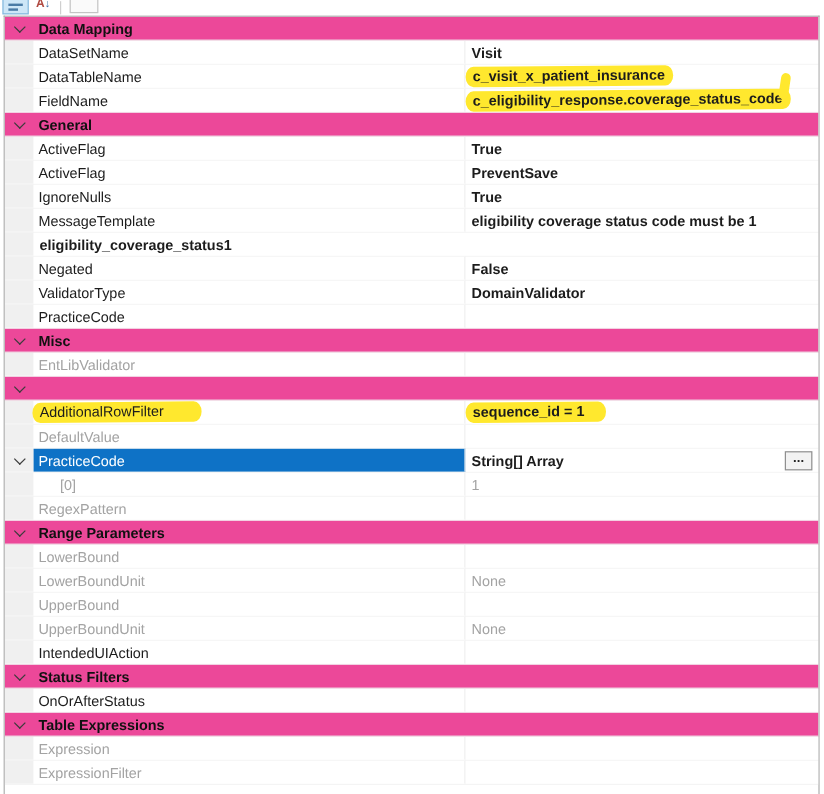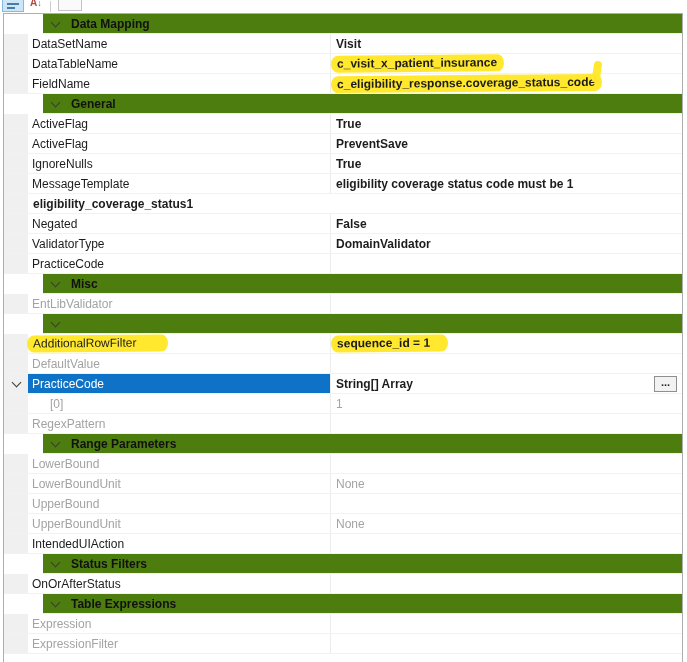--- a/index.html
+++ b/index.html
@@ -16,26 +16,26 @@
   .tb-az{position:absolute;left:30px;top:-7px;width:16px;height:20px;font-size:10px;font-weight:bold;color:#b04a42;line-height:20px;text-align:left;}
   .tb-az em{font-style:normal;color:#3a6ea5;font-size:9px;}
   .tb-sep{position:absolute;left:50px;top:1px;width:1px;height:11px;background:#cfcfcf;}
   .tb-pp{position:absolute;left:58px;top:-5px;width:24px;height:16px;border:1px solid #c4c4c4;background:#fafafa;box-sizing:border-box;}
   
   .grid{
     position:absolute;left:3px;top:13px;width:680px;height:649px;
     border:1px solid #aeaeae;border-bottom:none;background:#fff;overflow:hidden;box-sizing:border-box;
   }
   .row{display:flex;height:20px;box-sizing:border-box;border-bottom:1px solid #f2f2f2;align-items:stretch;}
-  .row.category{background:#4d7c0f;border-bottom-color:#f0f0f0;margin-left:39px;}
+  .row.category{background:#ec4899;border-bottom-color:#f0f0f0;}
   .gutter{width:24px;flex:none;background:#f0f0f0;display:flex;align-items:center;justify-content:center;}
   .row.category .gutter{background:transparent;}
   .chev{display:inline-block;width:6px;height:6px;border-right:1.7px solid #3c3c3c;border-bottom:1.7px solid #3c3c3c;transform:rotate(45deg);margin-top:-3px;}
   .catlabel{font-weight:bold;color:#111;display:flex;align-items:center;padding-left:4px;}
-  .labelcell{width:303px;flex:none;display:flex;align-items:center;border-right:1px solid #ececec;padding-left:4px;box-sizing:border-box;position:relative;background:#fff;}
+  .labelcell{width:360px;flex:none;display:flex;align-items:center;border-right:1px solid #ececec;padding-left:4px;box-sizing:border-box;position:relative;background:#fff;}
   .labelcell.sub{padding-left:22px;}
   .valuecell{flex:1;display:flex;align-items:center;padding-left:5px;position:relative;background:#fff;}
   .row.selected .labelcell{background:#0e72c6;}
   .row.selected .labelcell .lbl{color:#fff;}
   .lbl,.val{white-space:nowrap;position:relative;}
   .gray{color:#a3a3a3;}
   .b{font-weight:bold;}
   
   .hl{background:#ffe82e;border-radius:7px/9px;padding:1px 7px 2px 6px;margin-left:-5px;transform:rotate(-0.5deg);display:inline-block;}
   .hl-wide{min-width:128px;}

